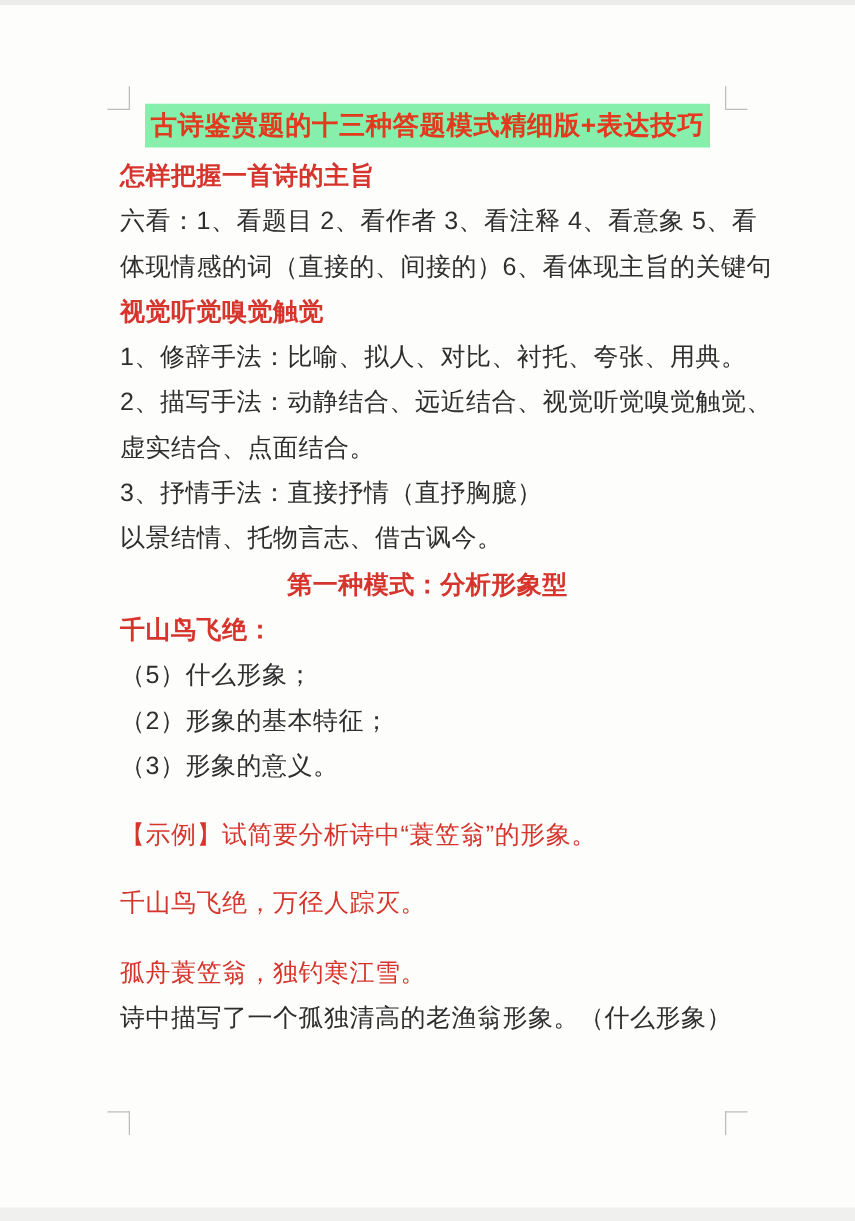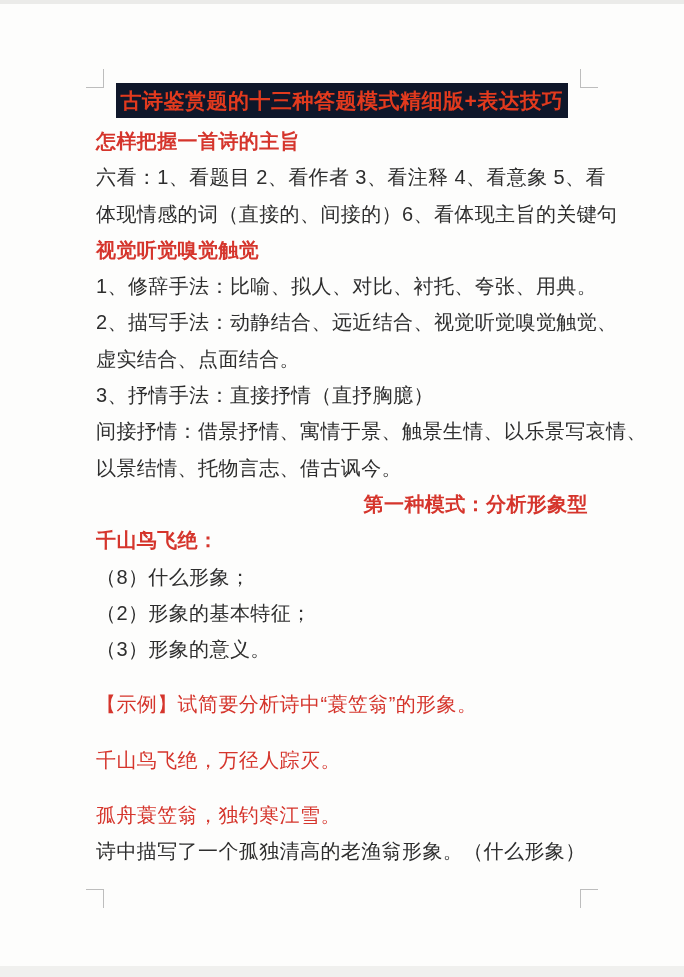--- a/index.html
+++ b/index.html
@@ -16,33 +16,33 @@
   .crop{position:absolute;width:17px;height:18px;}
   .crop-tl{left:86px;top:69px;border-right:1px solid #bdbdbd;border-bottom:1px solid #bdbdbd;}
   .crop-tr{left:580px;top:69px;border-left:1px solid #bdbdbd;border-bottom:1px solid #bdbdbd;}
   .crop-bl{left:86px;top:889px;border-right:1px solid #bdbdbd;border-top:1px solid #bdbdbd;}
   .crop-br{left:580px;top:889px;border-left:1px solid #bdbdbd;border-top:1px solid #bdbdbd;}
 
   .content{position:absolute;left:96px;top:83px;width:492px;}
 
   .title-wrap{text-align:center;margin:0 0 4px 0;line-height:33px;}
   .title-hl{
-    display:inline-block;background:#0f172a;color:#e23a1e;
+    display:inline-block;background:#86efac;color:#e23a1e;
     font-size:21px;font-weight:bold;letter-spacing:0.5px;
     padding:1px 5px;white-space:nowrap;
   }
 
   .ln{
     margin:0;white-space:nowrap;
     font-size:20px;line-height:36.3px;letter-spacing:0.4px;
     color:#2e2e2e;
   }
   .ln.red{color:#d5352c;margin-top:19px;}
   .ln.h{color:#d5352c;font-weight:bold;}
-  .ln.center{text-align:right;}
+  .ln.center{text-align:center;}
 </style>
 </head>
 <body>
 
 <div class="edge-top"></div>
 
 <div class="crop crop-tl"></div>
 <div class="crop crop-tr"></div>
 <div class="crop crop-bl"></div>
 <div class="crop crop-br"></div>
@@ -53,25 +53,24 @@
   </div>
 
   <p class="ln h">怎样把握一首诗的主旨</p>
   <p class="ln">六看：1、看题目 2、看作者 3、看注释 4、看意象 5、看</p>
   <p class="ln">体现情感的词（直接的、间接的）6、看体现主旨的关键句</p>
   <p class="ln h">视觉听觉嗅觉触觉</p>
   <p class="ln">1、修辞手法：比喻、拟人、对比、衬托、夸张、用典。</p>
   <p class="ln">2、描写手法：动静结合、远近结合、视觉听觉嗅觉触觉、</p>
   <p class="ln">虚实结合、点面结合。</p>
   <p class="ln">3、抒情手法：直接抒情（直抒胸臆）</p>
-  <p class="ln">间接抒情：借景抒情、寓情于景、触景生情、以乐景写哀情、</p>
   <p class="ln">以景结情、托物言志、借古讽今。</p>
   <p class="ln h center">第一种模式：分析形象型</p>
   <p class="ln h">千山鸟飞绝：</p>
-  <p class="ln">（8）什么形象；</p>
+  <p class="ln">（5）什么形象；</p>
   <p class="ln">（2）形象的基本特征；</p>
   <p class="ln">（3）形象的意义。</p>
   <p class="ln red">【示例】试简要分析诗中“蓑笠翁”的形象。</p>
   <p class="ln red">千山鸟飞绝，万径人踪灭。</p>
   <p class="ln red">孤舟蓑笠翁，独钓寒江雪。</p>
   <p class="ln">诗中描写了一个孤独清高的老渔翁形象。（什么形象）</p>
 </div>
 
 <div class="edge-bottom"></div>
 

